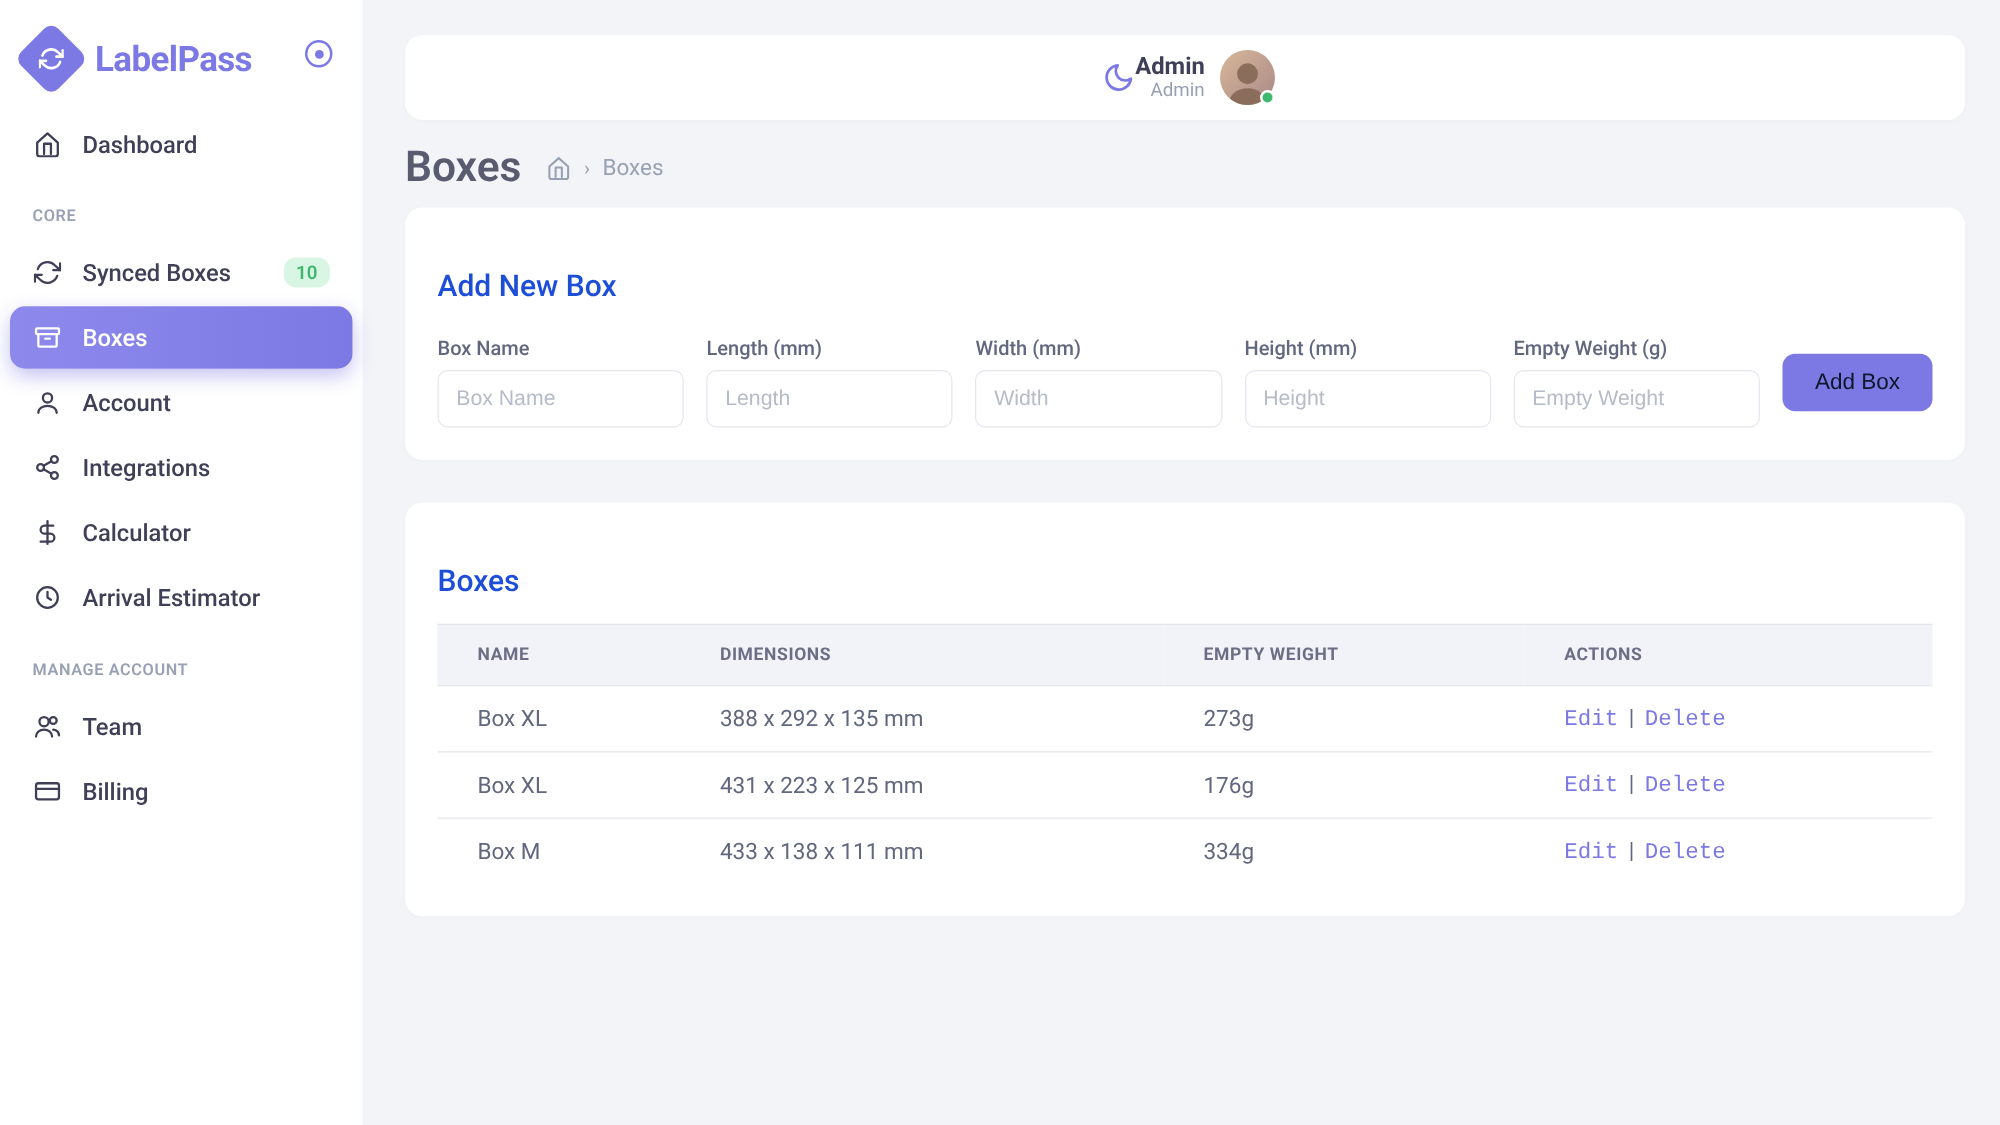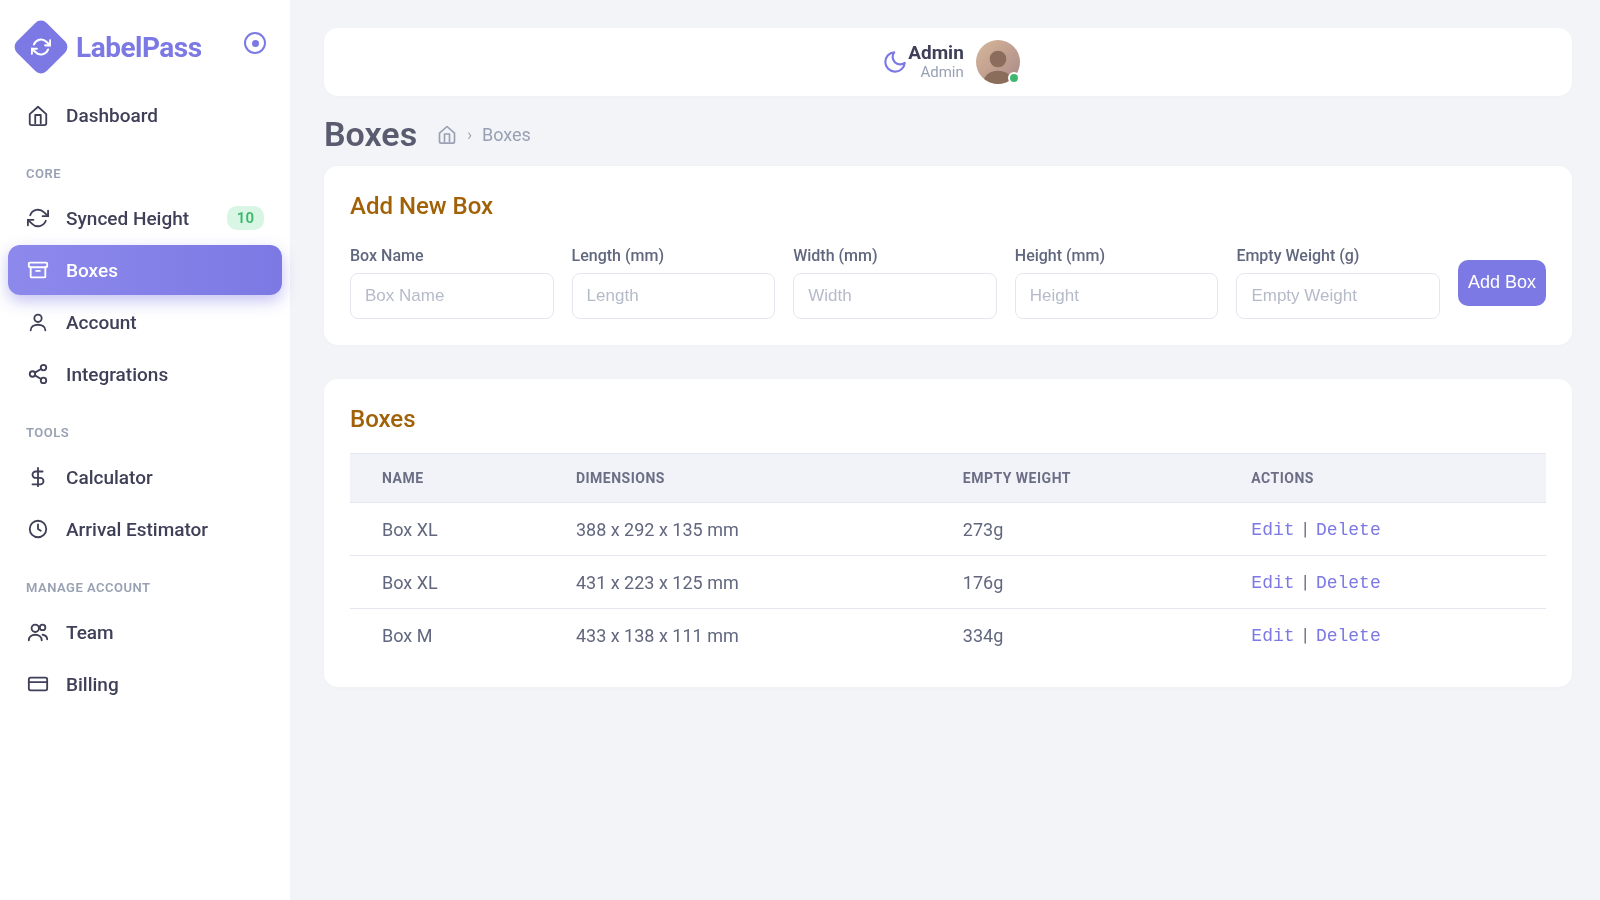--- a/index.html
+++ b/index.html
@@ -178,21 +178,22 @@
 .card {
   background: var(--bg-card);
   border-radius: 14px;
   padding: 26px 26px;
   box-shadow: 0 1px 4px rgba(0,0,0,0.02);
 }
 .card + .card { margin-top: 34px; }
 .card-title {
   font-size: 24px;
   font-weight: 500;
-  color: #a16207;
+  color: #1d4ed8;
+  margin-top: 23px;
 }
 .card-sub {
   font-size: 18px;
   color: var(--text-muted);
   margin-top: 10px;
 }
 .form-row {
   display: flex;
   gap: 18px;
   align-items: center;
@@ -209,26 +210,26 @@
   height: 46px;
   border: 1px solid var(--border);
   border-radius: 8px;
   padding: 0 14px;
   font-size: 17px;
   color: var(--text-dark);
 }
 .field input::placeholder { color: #b6bbc9; }
 .btn-primary {
   background: var(--primary);
-  color: #ffffff;
+  color: #0f172a;
   font-size: 18px;
   font-weight: 500;
   border: none;
   height: 46px;
-  padding: 0 10px;
+  padding: 0 26px;
   border-radius: 10px;
   cursor: pointer;
 }
 
 .table-wrap { margin-top: 20px; }
 table.boxes {
   width: 100%;
   border-collapse: collapse;
 }
 table.boxes thead th {
@@ -286,21 +287,21 @@
 
   <div class="nav-item">
     <span class="icon-slot">
       <svg width="22" height="22" viewBox="0 0 24 24" fill="none" stroke="currentColor" stroke-width="2" stroke-linecap="round" stroke-linejoin="round">
           <polyline points="23 4 23 10 17 10"></polyline>
           <polyline points="1 20 1 14 7 14"></polyline>
           <path d="M3.51 9a9 9 0 0 1 14.85-3.36L23 10"></path>
           <path d="M20.49 15a9 9 0 0 1-14.85 3.36L1 14"></path>
         </svg>
     </span>
-    <span class="label">Synced Height</span>
+    <span class="label">Synced Boxes</span>
     <span class="nav-badge">10</span>
   </div>
 
   <div class="nav-item active">
     <span class="icon-slot">
       <svg width="22" height="22" viewBox="0 0 24 24" fill="none" stroke="currentColor" stroke-width="2" stroke-linecap="round" stroke-linejoin="round">
           <rect x="2" y="4" width="20" height="5" rx="1"></rect>
           <path d="M4 9v10a1 1 0 0 0 1 1h14a1 1 0 0 0 1-1V9"></path>
           <line x1="10" y1="13" x2="14" y2="13"></line>
         </svg>
@@ -324,21 +325,20 @@
           <circle cx="18" cy="5" r="3"></circle>
           <circle cx="6" cy="12" r="3"></circle>
           <circle cx="18" cy="19" r="3"></circle>
           <line x1="8.59" y1="13.51" x2="15.42" y2="17.49"></line>
           <line x1="15.41" y1="6.51" x2="8.59" y2="10.49"></line>
         </svg>
     </span>
     <span class="label">Integrations</span>
   </div>
 
-  <div class="nav-section-title">TOOLS</div>
 
   <div class="nav-item">
     <span class="icon-slot">
       <svg width="22" height="22" viewBox="0 0 24 24" fill="none" stroke="currentColor" stroke-width="2" stroke-linecap="round" stroke-linejoin="round">
           <line x1="12" y1="2" x2="12" y2="22"></line>
           <path d="M17 6H9.5a3.5 3.5 0 0 0 0 7h5a3.5 3.5 0 0 1 0 7H6"></path>
         </svg>
     </span>
     <span class="label">Calculator</span>
   </div>

